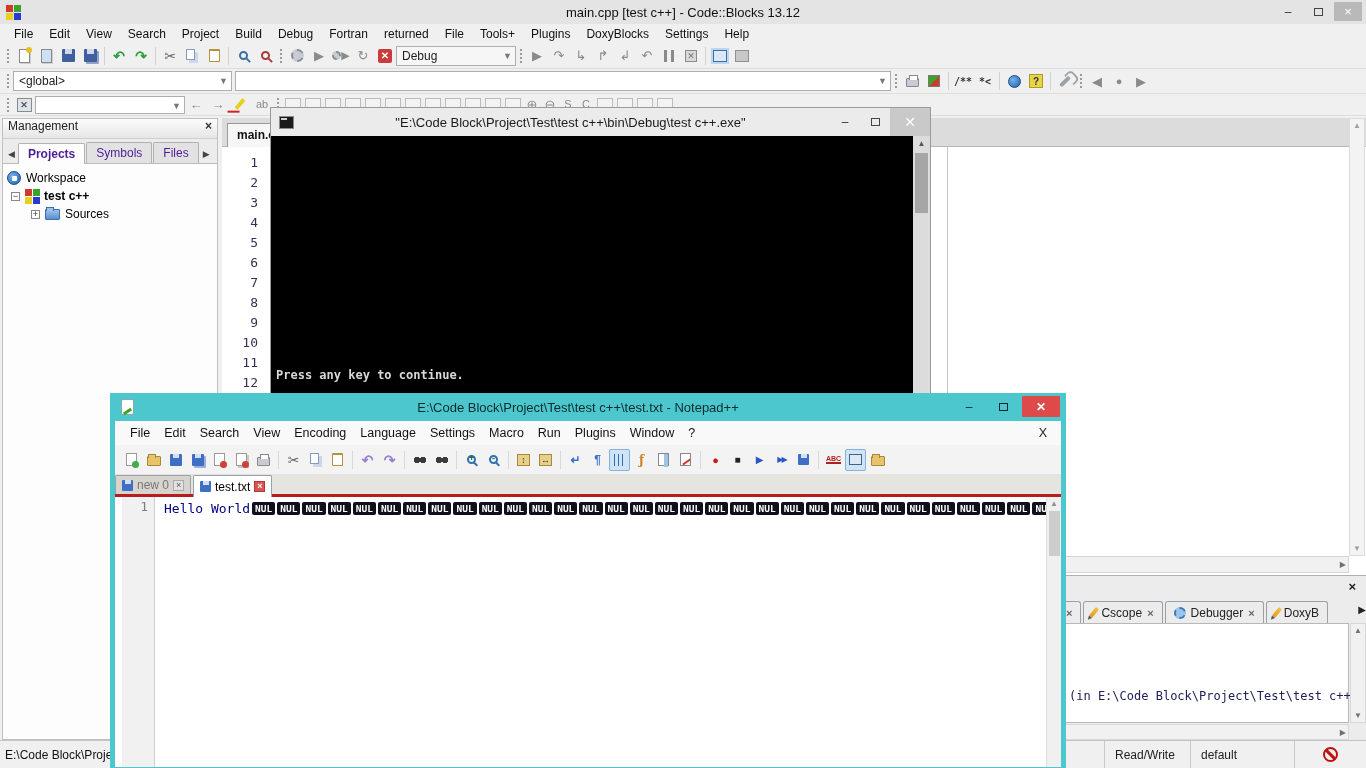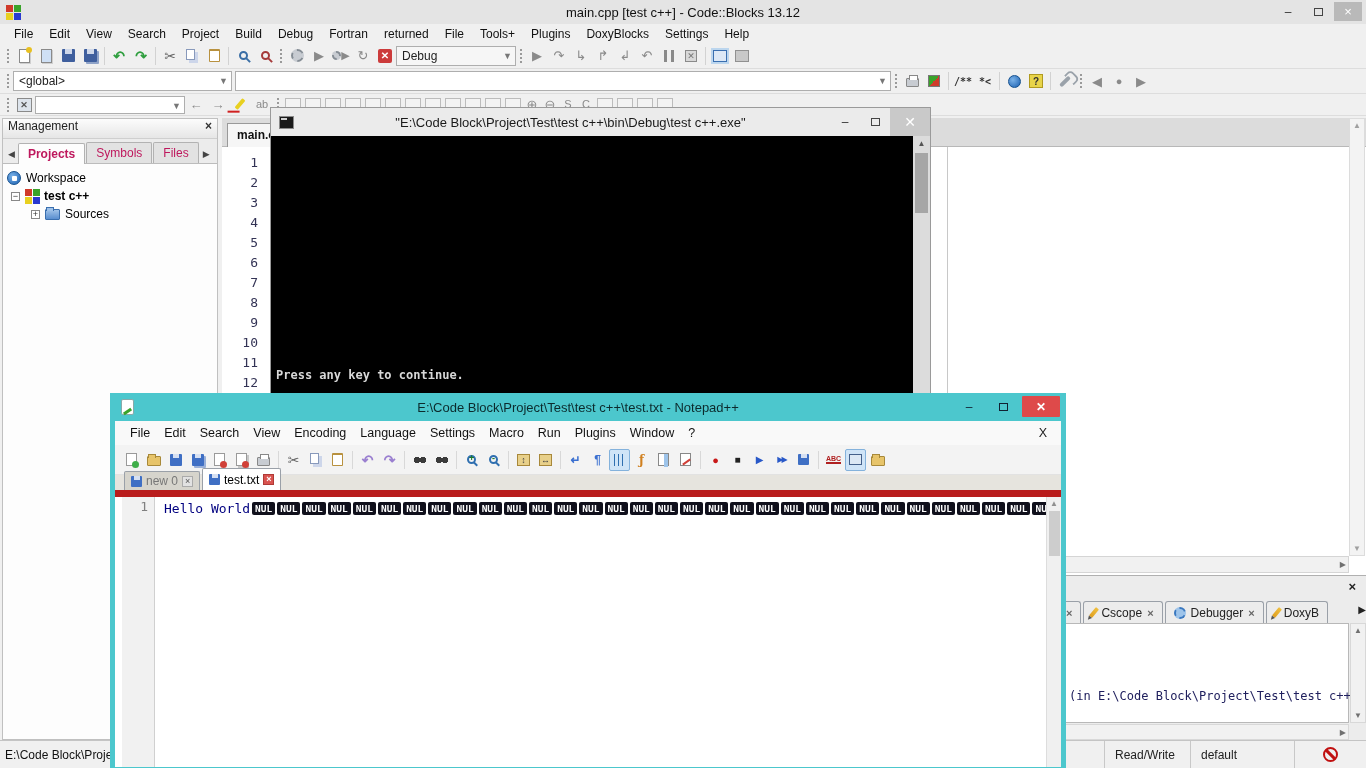--- a/index.html
+++ b/index.html
@@ -66,21 +66,21 @@
   .xboxic{width:15px;height:14px;border:1px solid #8a8a8a;background:#dde4ec;color:#555;font-size:9px;display:flex;align-items:center;justify-content:center;font-weight:bold;}
   .hlpen{width:4px;height:12px;background:#e8d020;transform:rotate(40deg);border-radius:1px;position:relative;top:-1px;}
   .hlpen:after{content:"";position:absolute;left:-4px;bottom:-5px;width:12px;height:2px;background:#d02020;transform:rotate(-40deg);}
 
   
   .mgmt{position:absolute;left:2px;top:118px;width:216px;bottom:28px;background:#fdfdfd;border:1px solid #c0c0c0;}
   .mgmt-header{height:20px;display:flex;align-items:flex-start;padding:0 5px;background:linear-gradient(#fcfcfc,#e6e6e6);border-bottom:1px solid #cfcfcf;color:#222;}
   .mgmt-header .x{margin-left:auto;color:#333;font-size:12px;font-weight:bold;}
   .mgmt-tabs{height:25px;display:flex;align-items:flex-end;background:#ececec;padding:0 2px;border-bottom:1px solid #bcbcbc;}
   .tabarrow{font-size:9px;color:#444;padding:0 3px 4px;}
-  .mtab{padding:3px 9px 3px;border:1px solid #b2b2b2;border-bottom:none;background:#e2e2e2;color:#be185d;margin-right:1px;border-radius:2px 2px 0 0;}
+  .mtab{padding:3px 9px 3px;border:1px solid #b2b2b2;border-bottom:none;background:#e2e2e2;color:#4c1d95;margin-right:1px;border-radius:2px 2px 0 0;}
   .mtab.active{background:#fdfdfd;font-weight:bold;position:relative;top:1px;}
   .mgmt-tree{padding:5px 4px;background:#fdfdfd;}
   .trow{display:flex;align-items:center;gap:5px;height:18px;}
   .globe{width:14px;height:14px;border-radius:50%;background:radial-gradient(circle at 35% 35%,#7ab2e8,#1a5fb0);border:1px solid #14508f;position:relative;}
   .globe:after{content:"";position:absolute;left:4px;top:4px;width:5px;height:5px;background:#fff;border-radius:1px;}
   .exp{width:9px;height:9px;border:1px solid #888;background:#fff;font-size:9px;line-height:7px;text-align:center;color:#333;flex:0 0 auto;}
   .fold{width:15px;height:11px;background:linear-gradient(#9ec1e8,#5a8fd0);border:1px solid #3a6faf;border-radius:1px;position:relative;}
   .fold:before{content:"";position:absolute;top:-3px;left:0;width:6px;height:3px;background:#9ec1e8;border:1px solid #3a6faf;border-bottom:none;}
   .bold{font-weight:bold;}
 
@@ -175,21 +175,21 @@
   .docmap{width:11px;height:13px;background:#fff;border:1px solid #888;position:relative;}
   .docmap:after{content:"";position:absolute;right:0;top:0;width:4px;height:13px;background:#9ec4ea;}
   .docedit{width:11px;height:13px;background:#fff;border:1px solid #888;position:relative;}
   .docedit:after{content:"";position:absolute;left:1px;top:7px;width:9px;height:2px;background:#d04038;transform:rotate(-35deg);}
   .recg{color:#c81818;font-size:11px;}
   .stopb{color:#222;font-size:10px;}
   .playb{color:#2858c8;font-size:10px;}
   .playbb{color:#2858c8;font-size:8px;letter-spacing:-2px;}
   .abc{font-size:7px;font-weight:bold;color:#b02020;border-bottom:2px solid #b02020;line-height:1;}
   .conbox{width:13px;height:11px;border:1px solid #44608a;background:#dce8f4;}
-  .npp-tabbar{height:22px;background:#e6e4de;border-bottom:7px solid #b91c1c;display:flex;align-items:flex-end;padding-left:9px;}
+  .npp-tabbar{height:22px;background:#e6e4de;border-bottom:3px solid #b91c1c;display:flex;align-items:flex-start;padding-left:0;}
   .npp-tab{height:19px;display:flex;align-items:center;gap:4px;padding:0 6px;border:1px solid #9aa0a8;border-bottom:none;background:#d6d4cc;color:#777;margin-right:2px;border-radius:2px 2px 0 0;}
   .npp-tab.active{height:22px;background:#fff;color:#000;}
   .npfloppy.sm{width:11px;height:11px;}
   .tabx{width:11px;height:11px;display:flex;align-items:center;justify-content:center;font-size:9px;color:#555;border:1px solid #aaa;background:#e2e2e2;line-height:1;}
   .tabx.red{background:#d9534f;border-color:#b03a36;color:#fff;font-weight:bold;}
   .npp-content{position:absolute;left:0;right:0;top:104px;bottom:0;background:#fff;}
   .npp-bm{position:absolute;left:0;top:0;bottom:0;width:7px;background:#fff;}
   .npp-gutter{position:absolute;left:7px;top:0;bottom:0;width:33px;background:#f1f1f1;border-right:1px solid #d0d0d0;
     font-family:"DejaVu Sans Mono",monospace;font-size:13px;color:#808080;text-align:right;padding:2px 6px 0 0;}
   .npp-line{position:absolute;left:49px;top:2px;right:15px;height:18px;display:flex;align-items:center;overflow:hidden;white-space:nowrap;}

